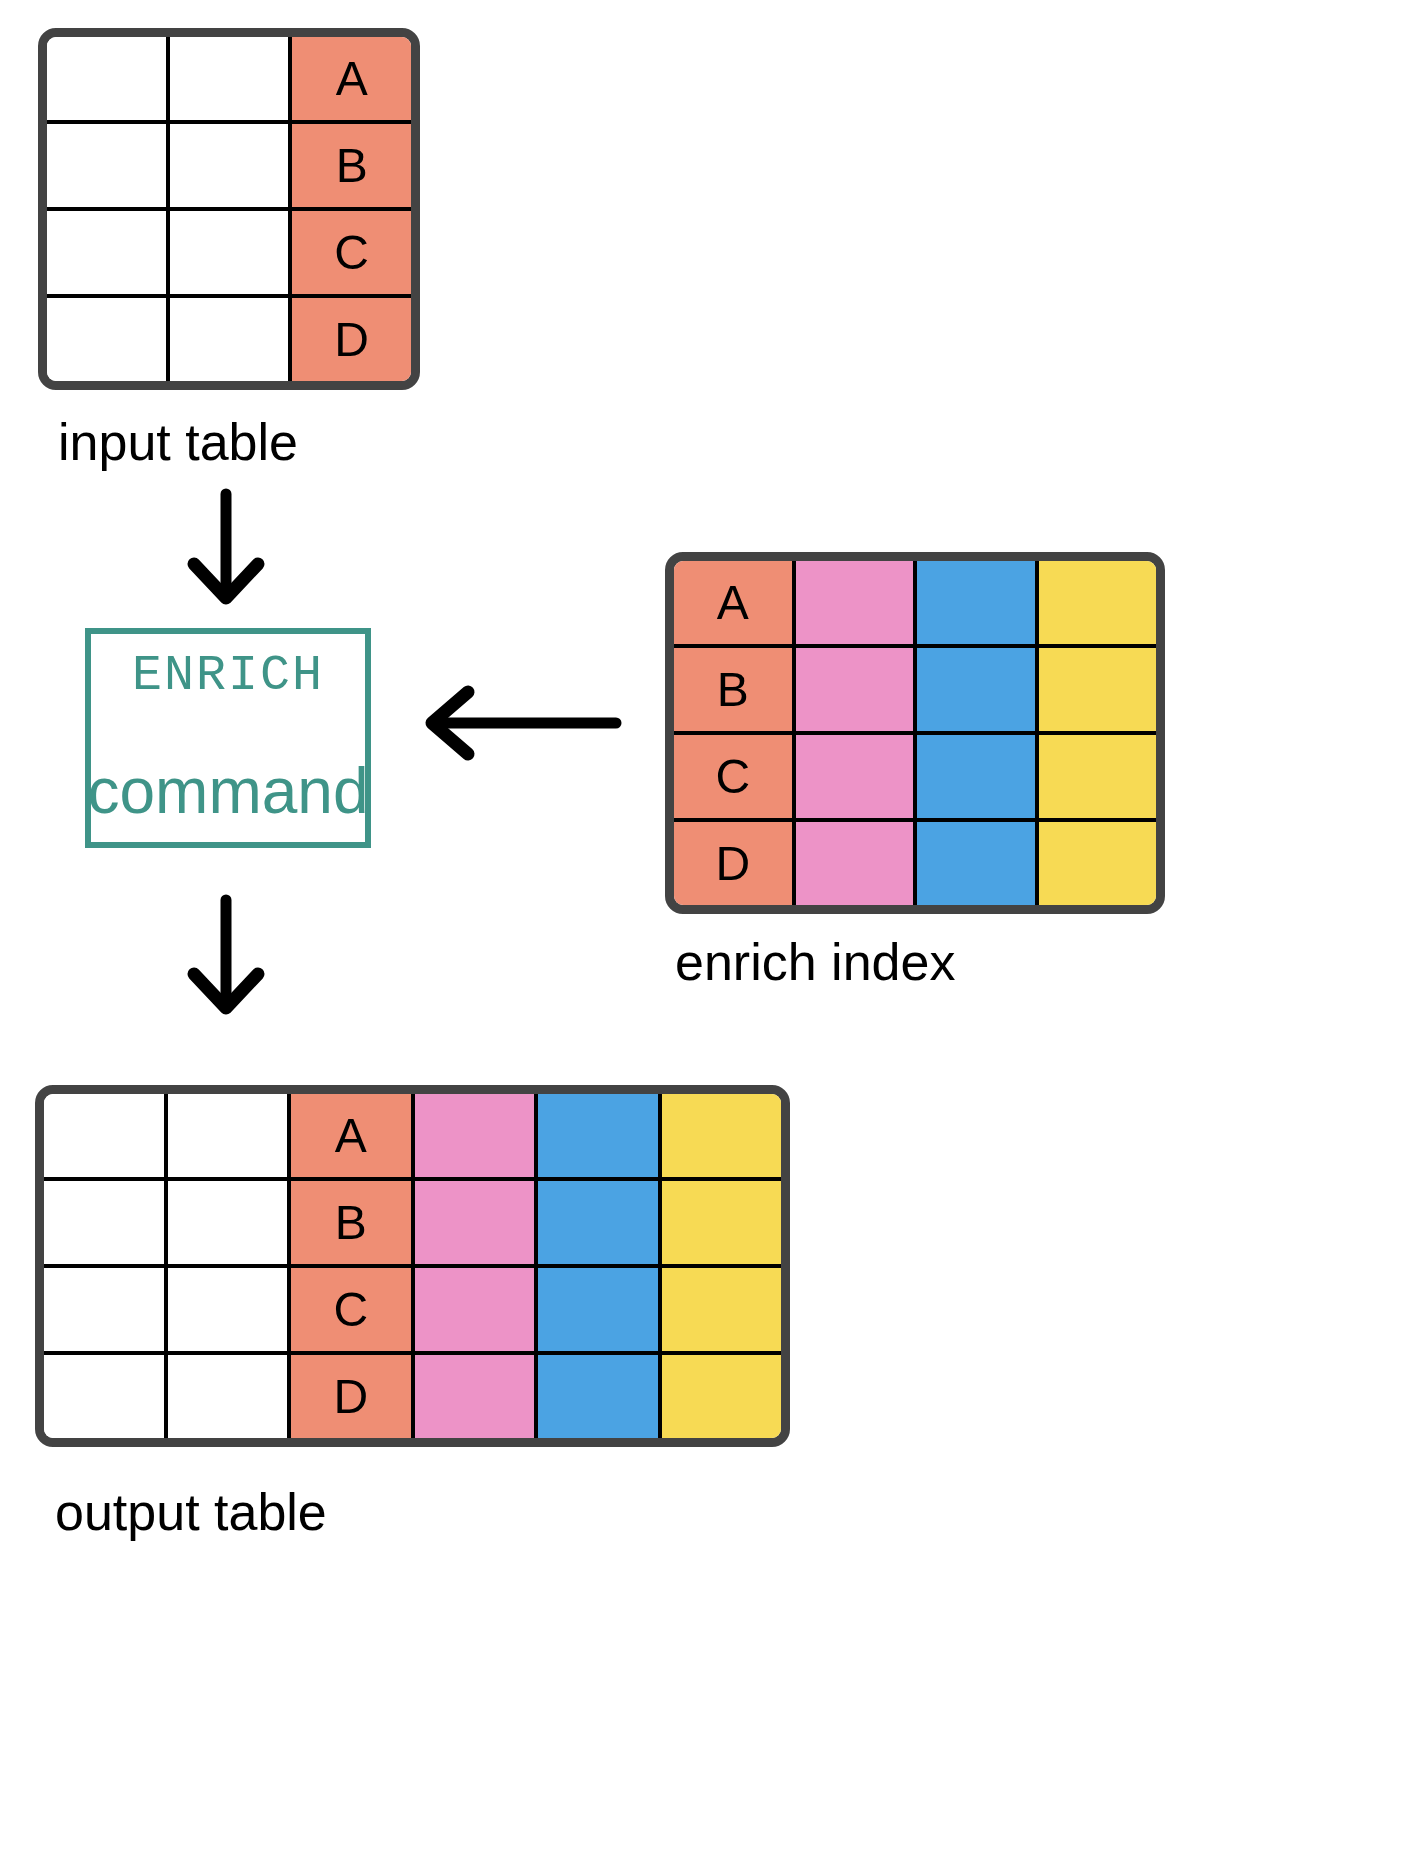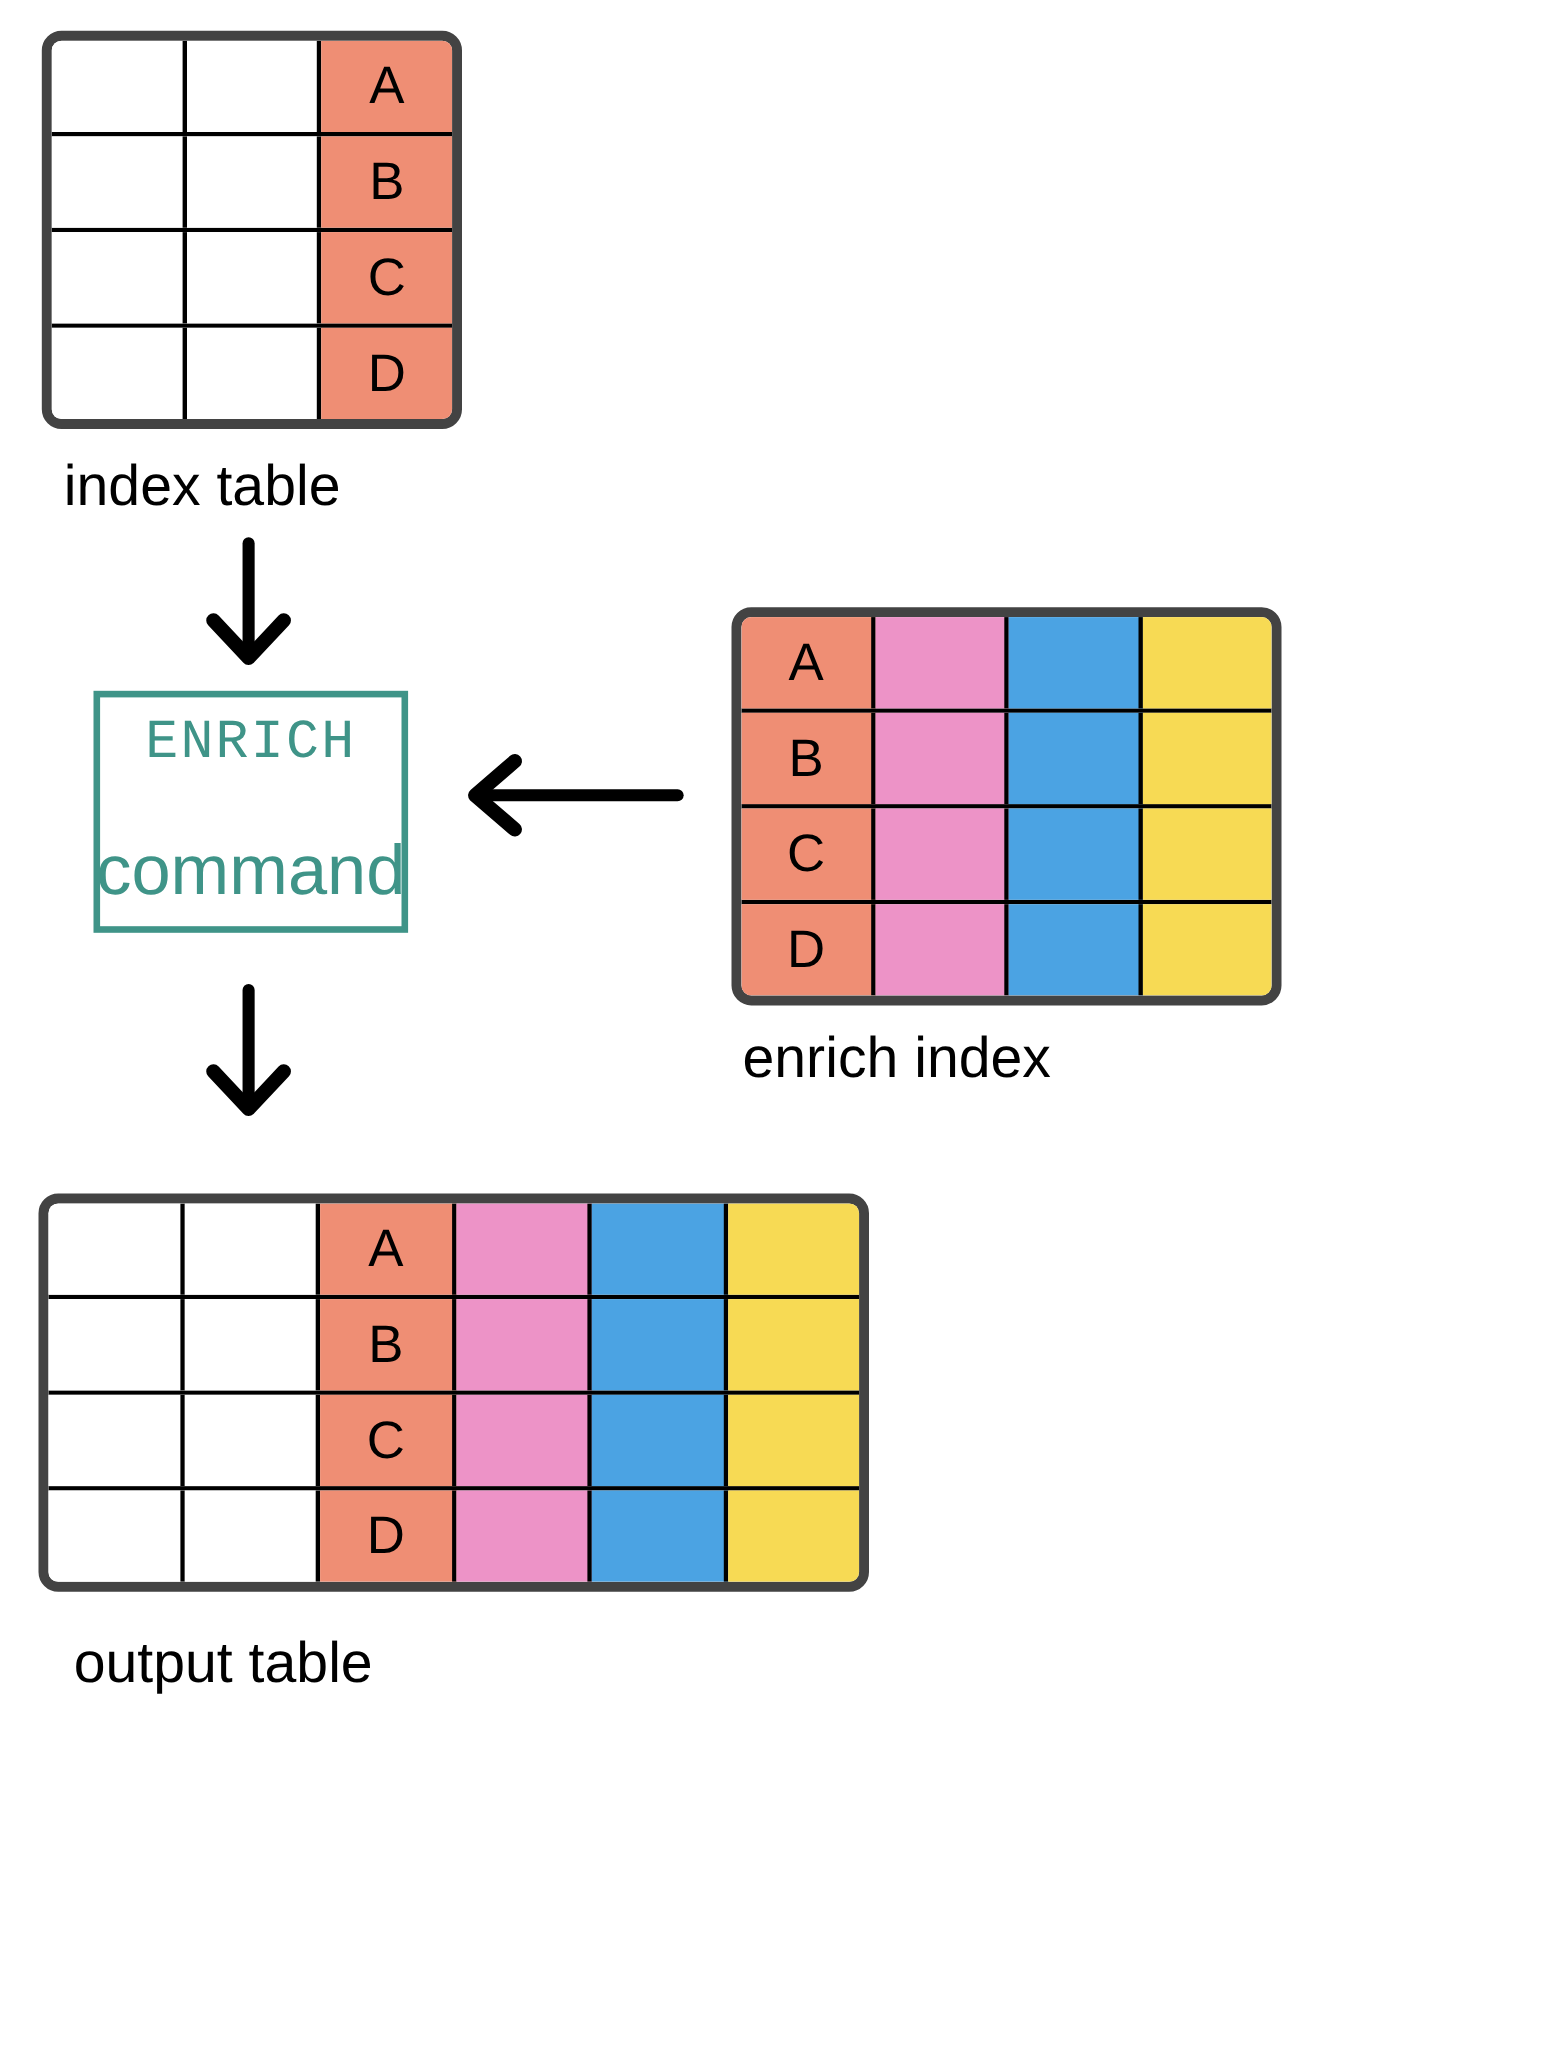--- a/index.html
+++ b/index.html
@@ -89,21 +89,21 @@
   }
 
   
   #enrich-index-table{left:665px;top:552px;width:500px;height:362px;}
   #enrich-index-table .tcell{font-size:48px;}
   #enrich-index-label{left:675px;top:935px;}
 
   
   #output-table{left:35px;top:1085px;width:755px;height:362px;}
   #output-table .tcell{font-size:48px;}
-  #output-table-label{left:55px;top:1485px;margin-left:12px;}
+  #output-table-label{left:55px;top:1485px;}
 
   
   .arrow{position:absolute;}
   .arrow svg{display:block;overflow:visible;}
 </style>
 </head>
 <body>
 
 <div class="stage">
 
@@ -122,21 +122,21 @@
         <div class="tcell c-white"></div>
         <div class="tcell c-white"></div>
         <div class="tcell c-salmon">C</div>
       </div>
       <div class="trow">
         <div class="tcell c-white"></div>
         <div class="tcell c-white"></div>
         <div class="tcell c-salmon">D</div>
       </div>
     </div>
-  <div class="label" id="input-table-label">index table</div>
+  <div class="label" id="input-table-label">input table</div>
 
   <div class="arrow" style="left:176px;top:492px;">
     <svg width="100" height="120" viewBox="0 0 100 120" aria-hidden="true">
       <line x1="50" y1="2" x2="50" y2="96" stroke="#000000" stroke-width="11" stroke-linecap="round"></line>
       <path d="M 18 72 L 50 106 L 82 72" fill="none" stroke="#000000" stroke-width="13" stroke-linecap="round" stroke-linejoin="round"></path>
     </svg>
   </div>
 
   <div id="enrich-command-box">
     <div class="cmd-kw">ENRICH</div>

